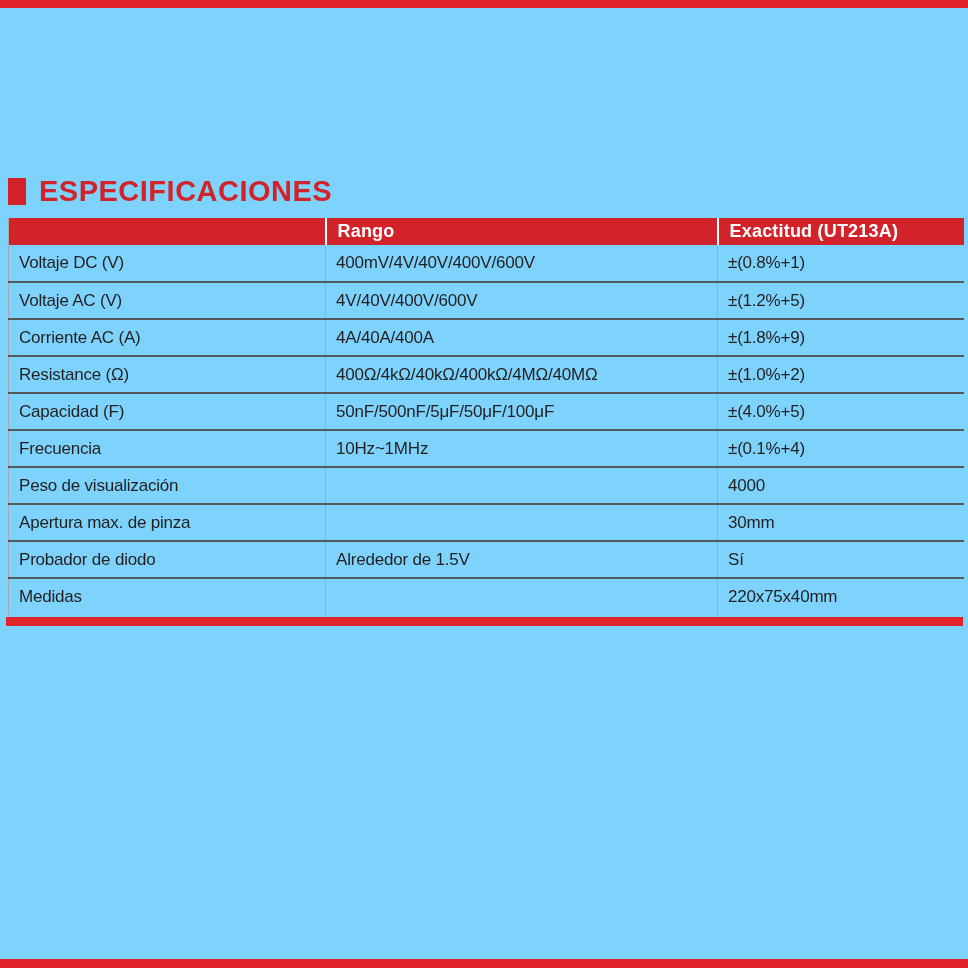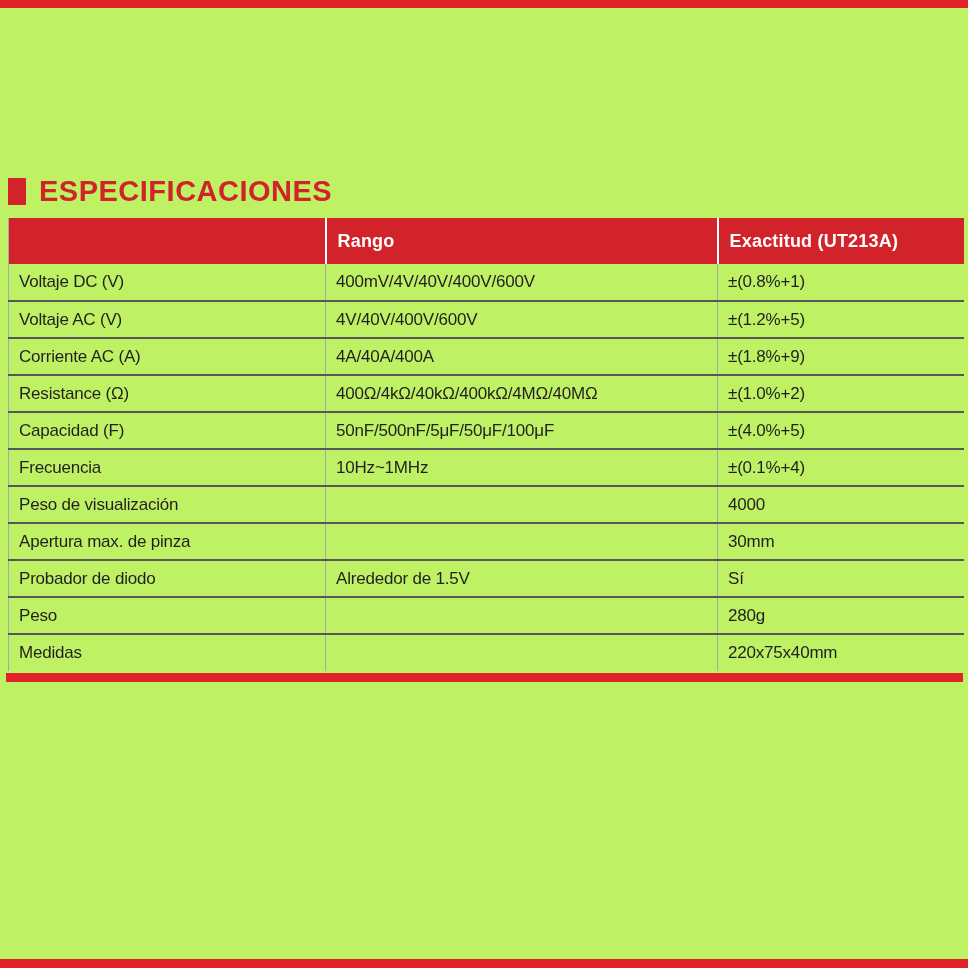--- a/index.html
+++ b/index.html
@@ -1,20 +1,20 @@
 <!DOCTYPE html>
 <html style="--accent: #d2232a; --bar: #e1232a; --border-dark: #57585a; --border-light: #a7a9ac; --text: #231f20;"><head>
 <meta charset="utf-8">
 <style>
   html, body { margin: 0; padding: 0; background: #ffffff; }
   .page {
     position: relative;
     width: 968px;
     height: 968px;
-    background: #bef264;
+    background: #7dd3fc;
     overflow: hidden;
     font-family: "Liberation Sans", sans-serif;
   }
   .bar-top {
     position: absolute;
     top: 0; left: 0;
     width: 968px; height: 8px;
     background: var(--bar, #e1232a);
   }
   .bar-bottom {
@@ -49,21 +49,21 @@
     color: var(--accent, #d2232a);
     white-space: nowrap;
   }
   table.spec {
     border-collapse: collapse;
     table-layout: fixed;
     width: 955px;
     margin-top: 12px;
     border-left: 1px solid var(--border-light, #a7a9ac);
   }
-  .spec thead tr { height: 46px; }
+  .spec thead tr { height: 27px; }
   .spec th {
     background: var(--accent, #d2232a);
     color: #ffffff;
     font-size: 18px;
     font-weight: bold;
     text-align: left;
     padding: 0 4px 0 11px;
     letter-spacing: 0.2px;
     overflow: hidden;
     white-space: nowrap;
@@ -155,25 +155,20 @@
           <td>Apertura max. de pinza</td>
           <td></td>
           <td>30mm</td>
         </tr>
         <tr>
           <td>Probador de diodo</td>
           <td>Alrededor de 1.5V</td>
           <td>Sí</td>
         </tr>
         <tr>
-          <td>Peso</td>
-          <td></td>
-          <td>280g</td>
-        </tr>
-        <tr>
           <td>Medidas</td>
           <td></td>
           <td>220x75x40mm</td>
         </tr>
       </tbody>
     </table>
 
     <div class="bar-under"></div>
   </div>
 

